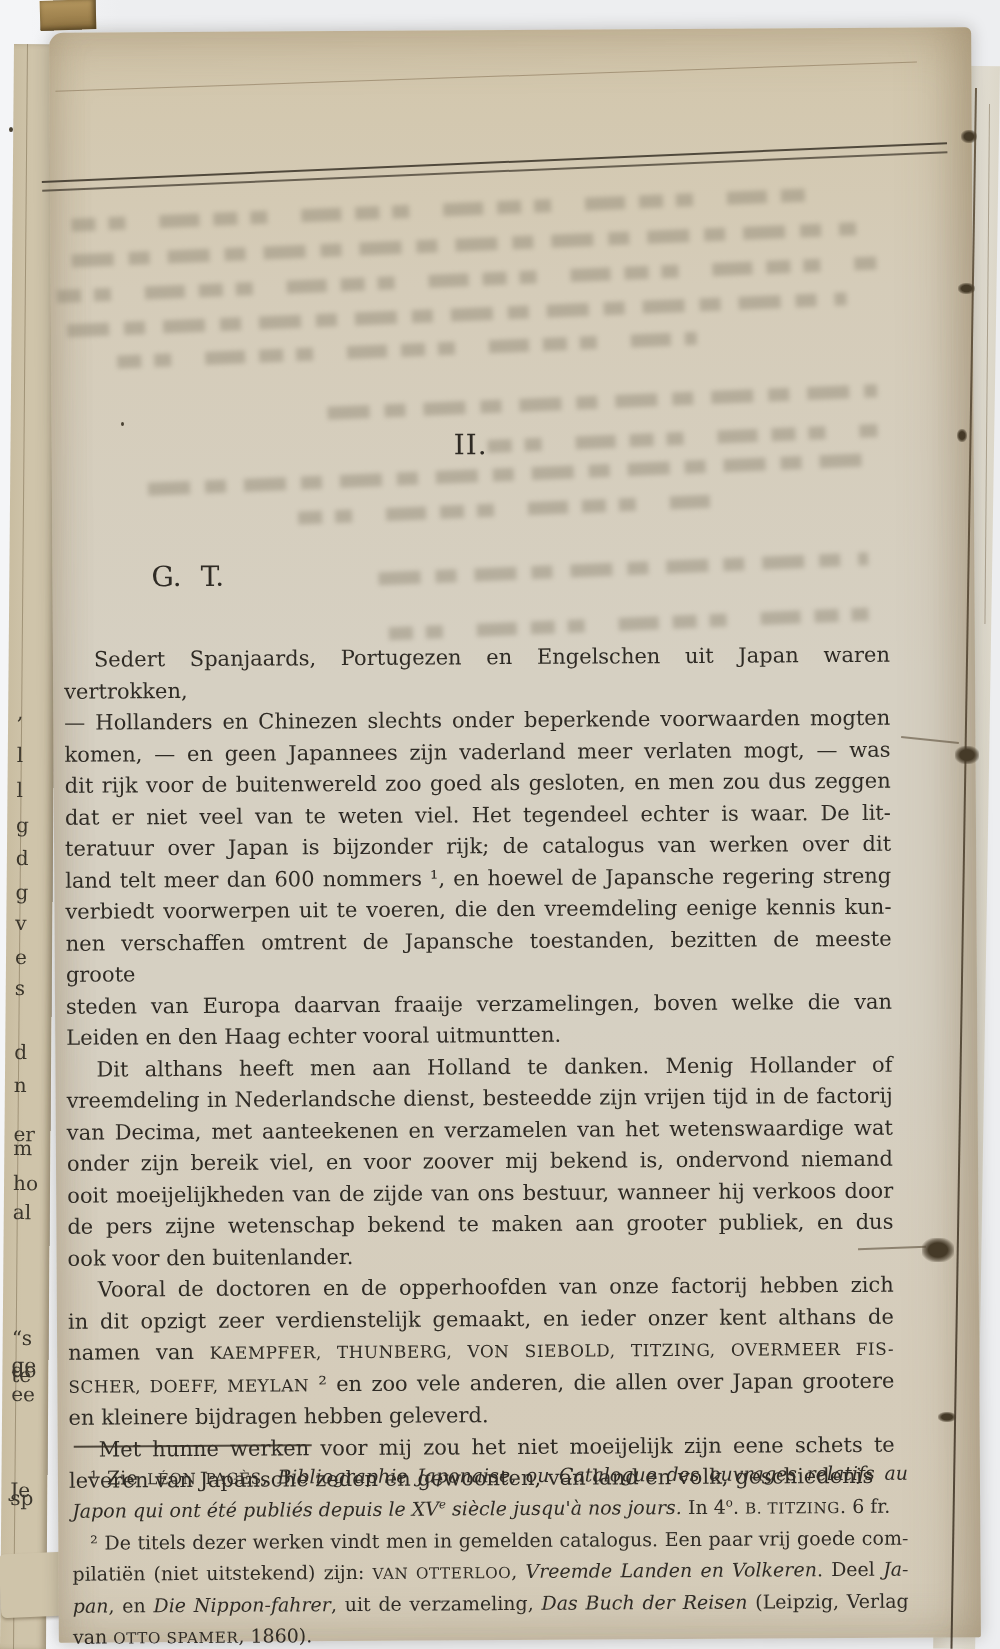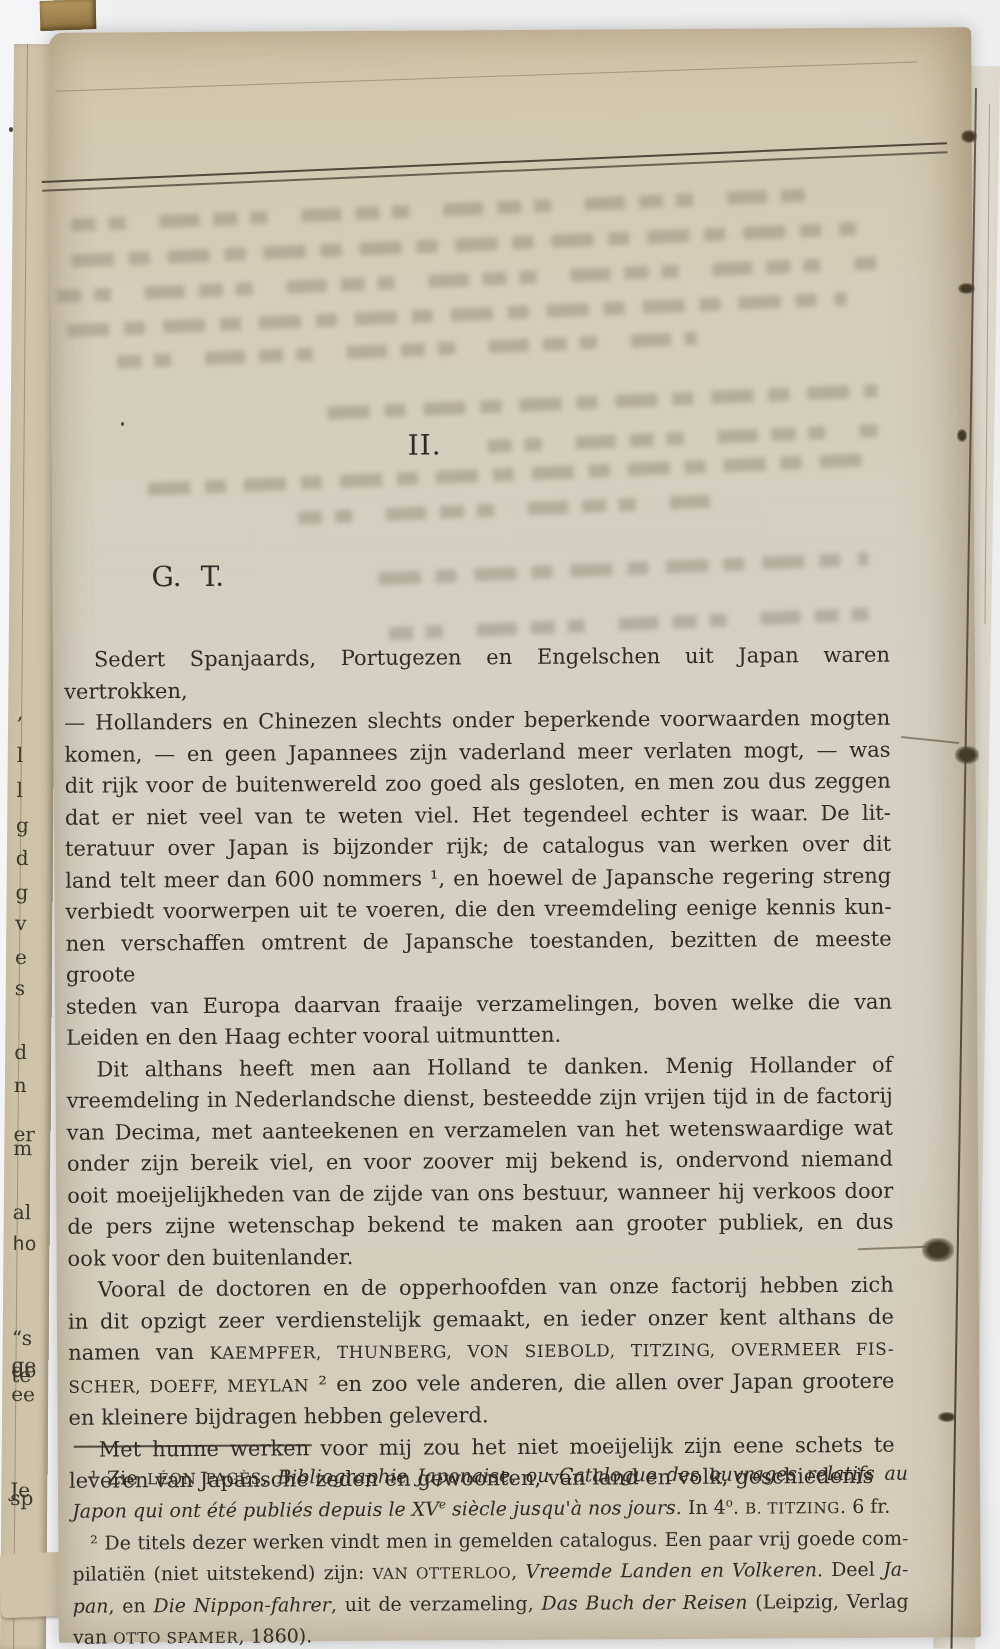--- a/index.html
+++ b/index.html
@@ -50,21 +50,21 @@
   .toprule{position:absolute;left:-8px;top:148px;width:906px;height:7px;
     border-top:2px solid rgba(58,51,40,.85);border-bottom:2px solid rgba(58,51,40,.7);
     transform:rotate(-2.1deg);transform-origin:left center;}
   
   .ghost{position:absolute;height:13px;color:#857d6a;opacity:.4;filter:blur(2.4px);
     transform:rotate(-2deg);}
   .g1{background:repeating-linear-gradient(90deg,currentColor 0 24px,transparent 24px 37px,
       currentColor 37px 54px,transparent 54px 88px,currentColor 88px 128px,transparent 128px 142px);}
   .g2{background:repeating-linear-gradient(90deg,currentColor 0 42px,transparent 42px 57px,
       currentColor 57px 78px,transparent 78px 96px);}
-  .numeral{position:absolute;left:356px;top:398px;width:80px;margin:0;text-align:left;
+  .numeral{position:absolute;left:356px;top:398px;width:80px;margin:0;text-align:right;
     font-size:28px;font-weight:normal;letter-spacing:1px;}
   .byline{position:absolute;left:99px;top:528px;font-size:28px;word-spacing:10px;}
   .body{position:absolute;left:11px;top:612px;width:826px;font-size:21px;line-height:31.5px;}
   .para{margin:0;}
   .tline{text-align:justify;text-align-last:justify;white-space:normal;}
   .tline.first{text-indent:30px;}
   .tline.lastline{text-align-last:left;}
   .sc{font-size:.8em;letter-spacing:.6px;}
   .i{font-style:italic;}
   sup{font-size:.62em;line-height:0;}
@@ -101,21 +101,21 @@
         <div class="frag" style="top: 804px;">d</div>
         <div class="frag" style="top: 838px;">g</div>
         <div class="frag" style="top: 869px;">v</div>
         <div class="frag" style="top: 903px;">e</div>
         <div class="frag" style="top: 934px;">s</div>
         <div class="frag" style="top: 998px;">d</div>
         <div class="frag" style="top: 1031px;">n</div>
         <div class="frag" style="top: 1094px;">m</div>
         <div class="frag" style="top: 1080px;">er</div>
         <div class="frag" style="top: 1158px;">al</div>
-        <div class="frag" style="top: 1191px; font-family: Liberation Mono, monospace;">ho</div>
+        <div class="frag" style="top: 1129px;">ho</div>
         <div class="frag" style="top: 1321px;">te</div>
         <div class="frag" style="top: 1284px;">“s</div>
         <div class="frag" style="top: 1316px;">do</div>
         <div class="frag" style="top: 1311px;">ge</div>
         <div class="frag" style="top: 1340px;">ee</div>
         <div class="frag" style="top: 1436px;">Je</div>
         <div class="frag" style="top: 1444px;">sp</div>
       </div>
   </div>
   <div class="corner-bit"></div>

